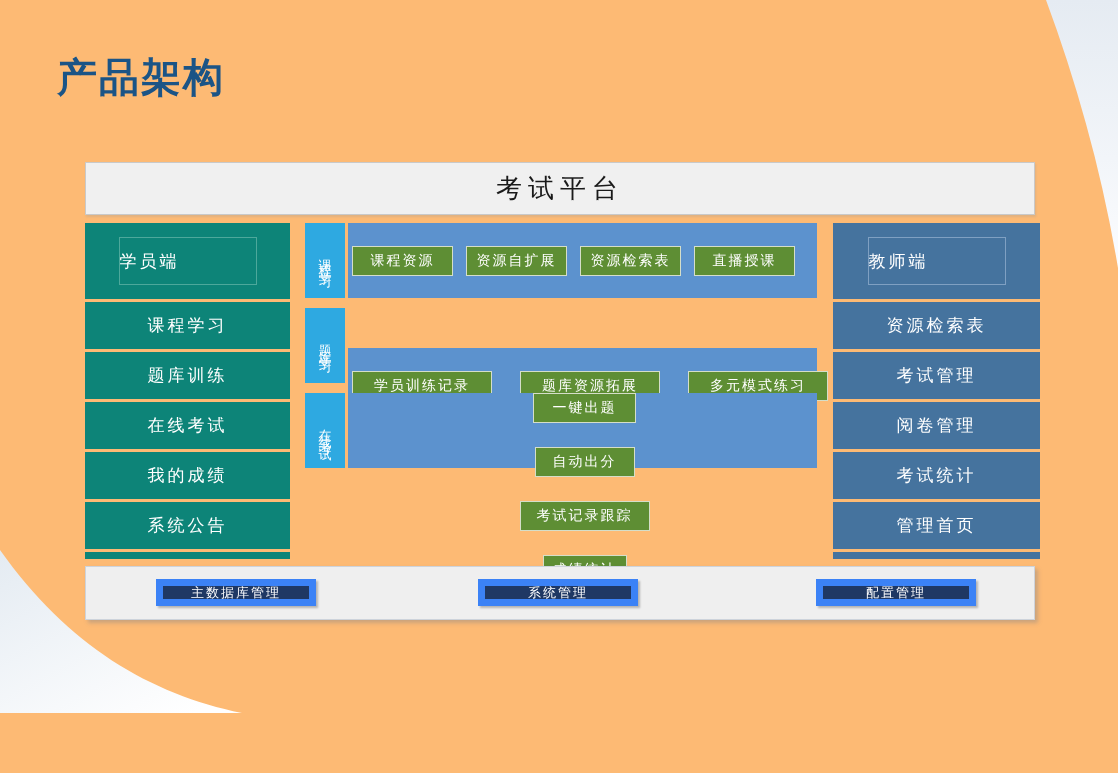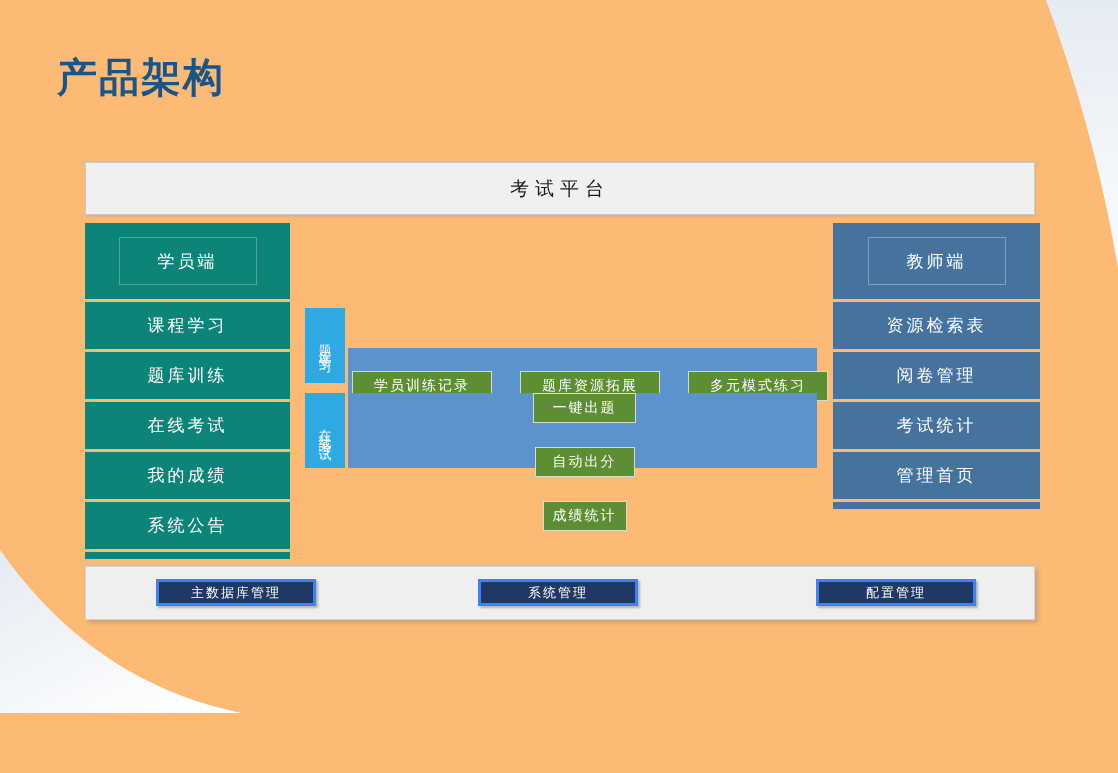--- a/index.html
+++ b/index.html
@@ -22,33 +22,33 @@
     color: #1B5486;
   }
 
   .platform-bar {
     position: absolute; left: 85px; top: 162px; width: 950px; height: 53px;
     background: #F0F0F0;
     border: 1px solid #C9C9C9;
     display: flex; align-items: center; justify-content: center;
     box-shadow: 1px 2px 2px rgba(140,150,165,0.25);
   }
-  .platform-bar span { font-size: 19px; color: #1a1a1a; letter-spacing: 6px; }
+  .platform-bar span { font-size: 26px; color: #1a1a1a; letter-spacing: 6px; }
 
   
   .col { position: absolute; top: 223px; }
   .col.student { left: 85px; width: 205px; }
   .col.teacher { left: 833px; width: 207px; }
   .col-header {
     height: 76px; margin-bottom: 3px;
     display: flex; align-items: center; justify-content: center;
   }
   .inner-outline {
     width: 138px; height: 48px;
-    display: flex; align-items: center; justify-content: center;
+    display: flex; align-items: center; 
   }
   .teal-bg { background: #0D8478; }
   .steel-bg { background: #45739E; }
   .teal .inner-outline { border: 1px solid #4DA89B; }
   .steel .inner-outline { border: 1px solid #7FA0C2; }
   .col-header span { color: #ffffff; font-size: 17px; letter-spacing: 3px; }
   .col-item {
     height: 47px; margin-bottom: 3px;
     display: flex; align-items: center; justify-content: center;
     color: #ffffff; font-size: 17px; letter-spacing: 3px;
@@ -88,21 +88,21 @@
   
   .footer-bar {
     position: absolute; left: 85px; top: 566px; width: 950px; height: 54px;
     background: #EFEFEF;
     border: 1px solid #CDD3DB;
     box-shadow: 3px 3px 4px rgba(110,120,140,0.35);
   }
   .navy-chip {
     position: absolute; top: 12px; height: 27px; width: 160px;
     background: #1F3864;
-    border: 3px solid #3b82f6;
+    border: 7px solid #3b82f6;
     box-shadow: 2px 2px 2px rgba(0,0,0,0.25);
     color: #ffffff; font-size: 13px; letter-spacing: 2px;
     display: flex; align-items: center; justify-content: center;
   }
   .fb-0 { left: 70px; } .fb-1 { left: 392px; } .fb-2 { left: 730px; }
 </style>
 </head>
 <body>
 
 <div class="slide">
@@ -135,51 +135,64 @@
       </div>
     </div>
     <div class="col-item teal-bg">课程学习</div>
     <div class="col-item teal-bg">题库训练</div>
     <div class="col-item teal-bg">在线考试</div>
     <div class="col-item teal-bg">我的成绩</div>
     <div class="col-item teal-bg">系统公告</div>
     <div class="col-sliver teal-bg"></div>
   </div>
 
+  <div class="module-row row-0">
+    <div class="module-tab">
+      <span class="vtext">课程学习</span>
+    </div>
+    <div class="module-panel gap-13">
+      <div class="chip w101">课程资源</div>
+      <div class="chip w101">资源自扩展</div>
+      <div class="chip w101">资源检索表</div>
+      <div class="chip w101">直播授课</div>
+    </div>
+  </div>
 
   <div class="module-row row-1">
     <div class="module-tab">
       <span class="vtext">题库学习</span>
     </div>
     <div class="module-panel gap-12">
       <div class="chip w140">学员训练记录</div>
       <div class="chip w140">题库资源拓展</div>
       <div class="chip w140">多元模式练习</div>
     </div>
   </div>
 
   <div class="module-row row-2">
     <div class="module-tab">
       <span class="vtext">在线考试</span>
     </div>
     <div class="module-panel gap-8">
       <div class="chip w103">一键出题</div>
       <div class="chip w100">自动出分</div>
+      <div class="chip w130">考试记录跟踪</div>
       <div class="chip w84">成绩统计</div>
     </div>
   </div>
 
 
   <div class="col teacher steel">
     <div class="col-header steel-bg">
       <div class="inner-outline">
         <span>教师端</span>
       </div>
     </div>
     <div class="col-item steel-bg">资源检索表</div>
+    <div class="col-item steel-bg">考试管理</div>
     <div class="col-item steel-bg">阅卷管理</div>
     <div class="col-item steel-bg">考试统计</div>
     <div class="col-item steel-bg">管理首页</div>
     <div class="col-sliver steel-bg"></div>
   </div>
 
   <div class="footer-bar">
     <div class="navy-chip fb-0">主数据库管理</div>
     <div class="navy-chip fb-1">系统管理</div>
     <div class="navy-chip fb-2">配置管理</div>

